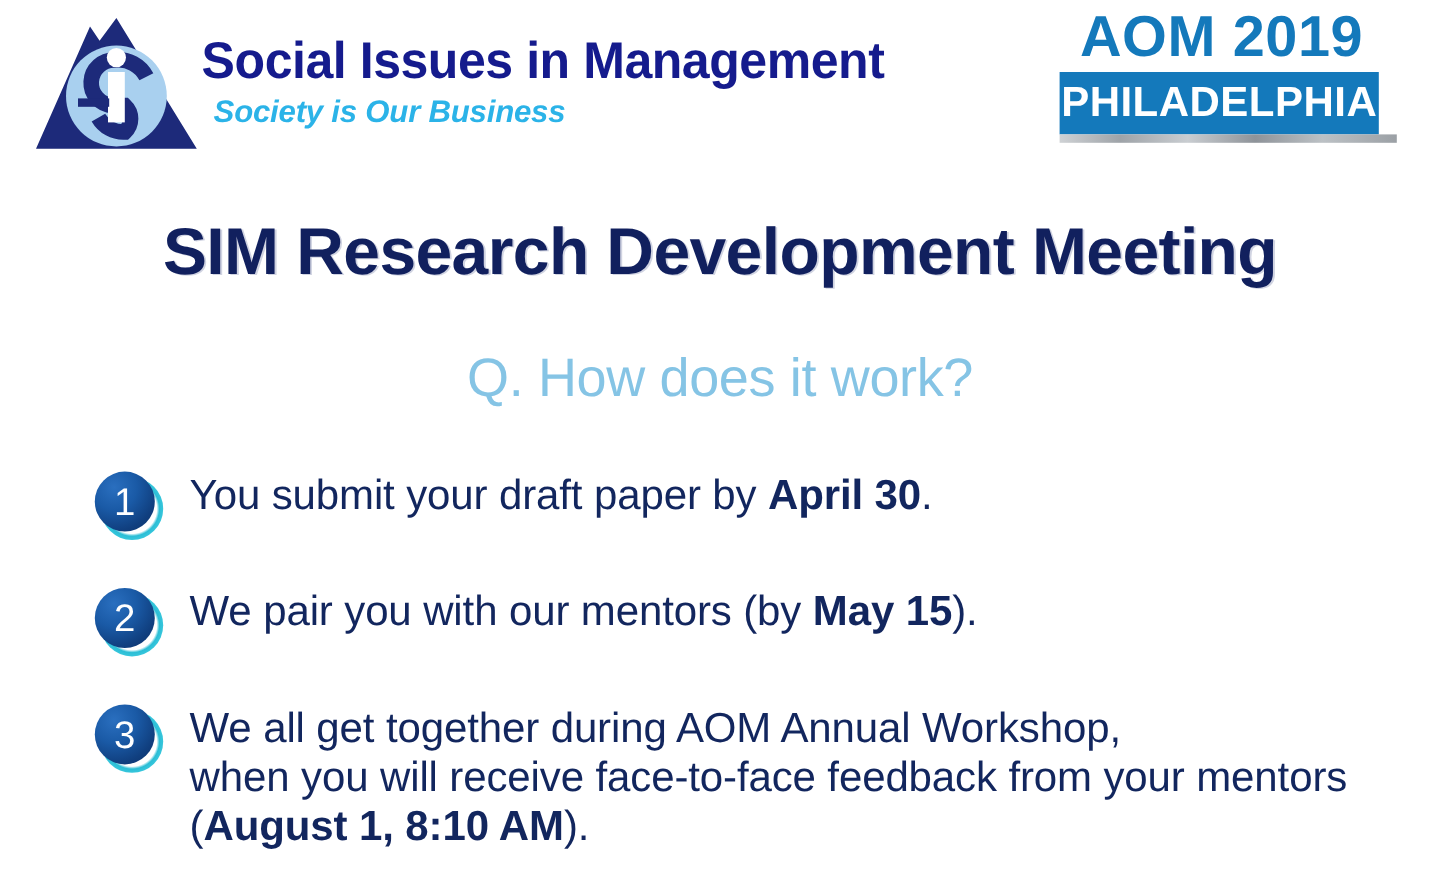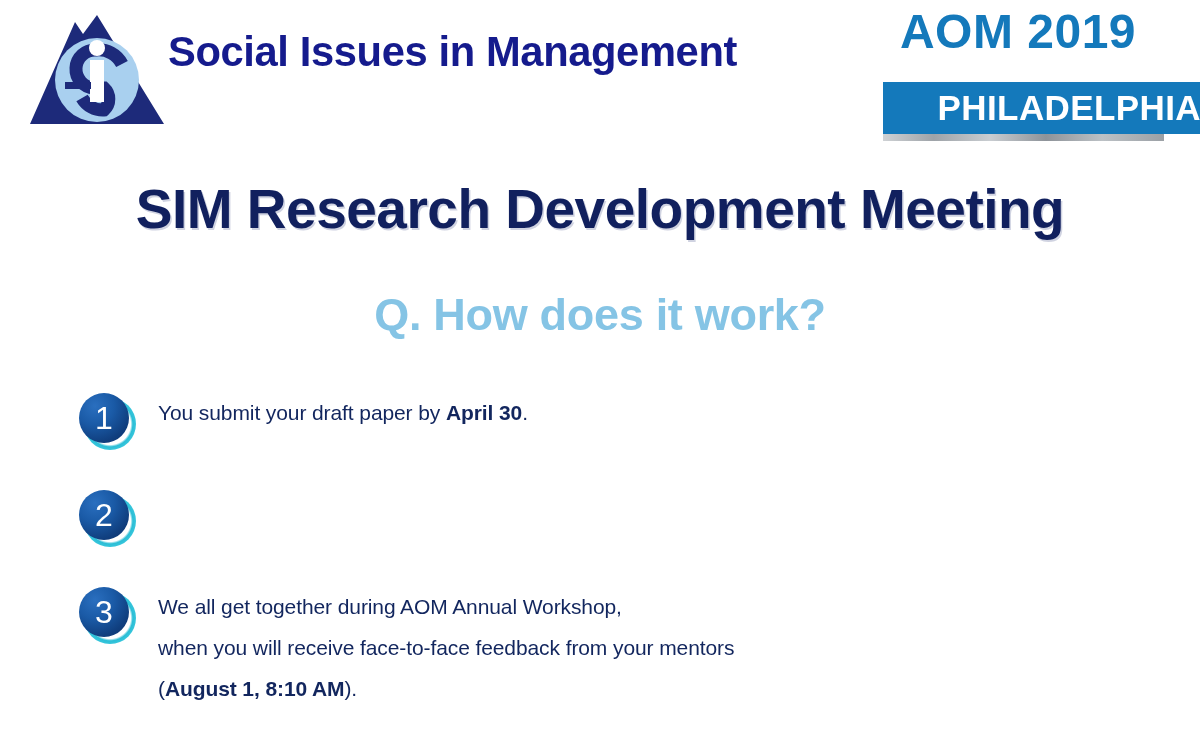--- a/index.html
+++ b/index.html
@@ -75,28 +75,28 @@
     font-family: "Liberation Sans", sans-serif;
     font-weight: bold;
     font-size: 48px;
     line-height: 56px;
     letter-spacing: 0.5px;
     color: #1479bb;
     text-align: center;
     white-space: nowrap;
   }
   #aom-city-banner {
-    margin-top: 22px;
+    margin-top: 0;
     margin-left: 13px;
-    width: 318px;
+    width: 266px;
     height: 52px;
     background: #1479bb;
     display: flex;
     align-items: center;
-    justify-content: flex-end;
+    justify-content: center;
   }
   #aom-city {
     font-family: "Liberation Sans", sans-serif;
     font-weight: bold;
     font-size: 35px;
     line-height: 38px;
     letter-spacing: 0.4px;
     color: #ffffff;
     white-space: nowrap;
   }
@@ -121,21 +121,21 @@
     color: #11205e;
     text-shadow: 1.5px 1.5px 0 rgba(120,130,170,0.35);
     white-space: nowrap;
   }
   #question-heading {
     position: absolute;
     left: 0; top: 288px;
     width: 1200px;
     text-align: center;
     font-family: "Liberation Sans", sans-serif;
-    font-weight: bold;
+    font-weight: normal;
     font-size: 45px;
     line-height: 54px;
     letter-spacing: -0.3px;
     color: #85c4e5;
     white-space: nowrap;
   }
 
   
   #steps-list {
     position: absolute;
@@ -180,21 +180,21 @@
     font-family: "Liberation Sans", sans-serif;
     font-weight: normal;
     font-size: 32px;
     line-height: 32px;
     color: #ffffff;
   }
   .step-text {
     flex: 1 1 auto;
     margin-left: 22px;
     font-family: "Liberation Sans", sans-serif;
-    font-size: 21px;
+    font-size: 35px;
     line-height: 41px;
     letter-spacing: -0.1px;
     color: #12265e;
   }
   .step-text b { font-weight: bold; }
   .step-line { white-space: nowrap; }
 </style>
 </head>
 <body>
 
@@ -212,20 +212,21 @@
       <rect x="63" y="48" width="14" height="42" fill="#ffffff"></rect>
 
       <circle cx="70" cy="36" r="8" fill="#ffffff"></circle>
 
       <rect x="38" y="70" width="26" height="7" fill="#1d2a7a"></rect>
     </svg>
   </div>
 
   <div id="sim-wordmark">
     <div id="sim-name" style="color: rgb(21, 27, 141);">Social Issues in Management</div>
+    <div id="sim-tagline" style="color: rgb(43, 179, 232);">Society is Our Business</div>
   </div>
 
   <div id="aom-block">
     <div id="aom-year" style="color: rgb(20, 121, 187);">AOM 2019</div>
     <div id="aom-city-banner" style="background: rgb(20, 121, 187);">
       <div id="aom-city" style="color: rgb(255, 255, 255);">PHILADELPHIA</div>
     </div>
     <div id="aom-underbar"></div>
   </div>
 
@@ -246,20 +247,23 @@
         <div class="step-line"><span>You submit your draft paper by </span><b>April 30</b><span>.</span></div>
       </div>
     </div>
     <div class="step-row">
       <div class="step-badge">
         <div class="ring"></div>
         <div class="disc">
           <span class="num">2</span>
         </div>
       </div>
+      <div class="step-text" style="color: rgb(18, 38, 94);">
+        <div class="step-line"><span>We pair you with our mentors (by </span><b>May 15</b><span>).</span></div>
+      </div>
     </div>
     <div class="step-row">
       <div class="step-badge">
         <div class="ring"></div>
         <div class="disc">
           <span class="num">3</span>
         </div>
       </div>
       <div class="step-text" style="color: rgb(18, 38, 94);">
         <div class="step-line"><span>We all get together during AOM Annual Workshop,</span></div>

